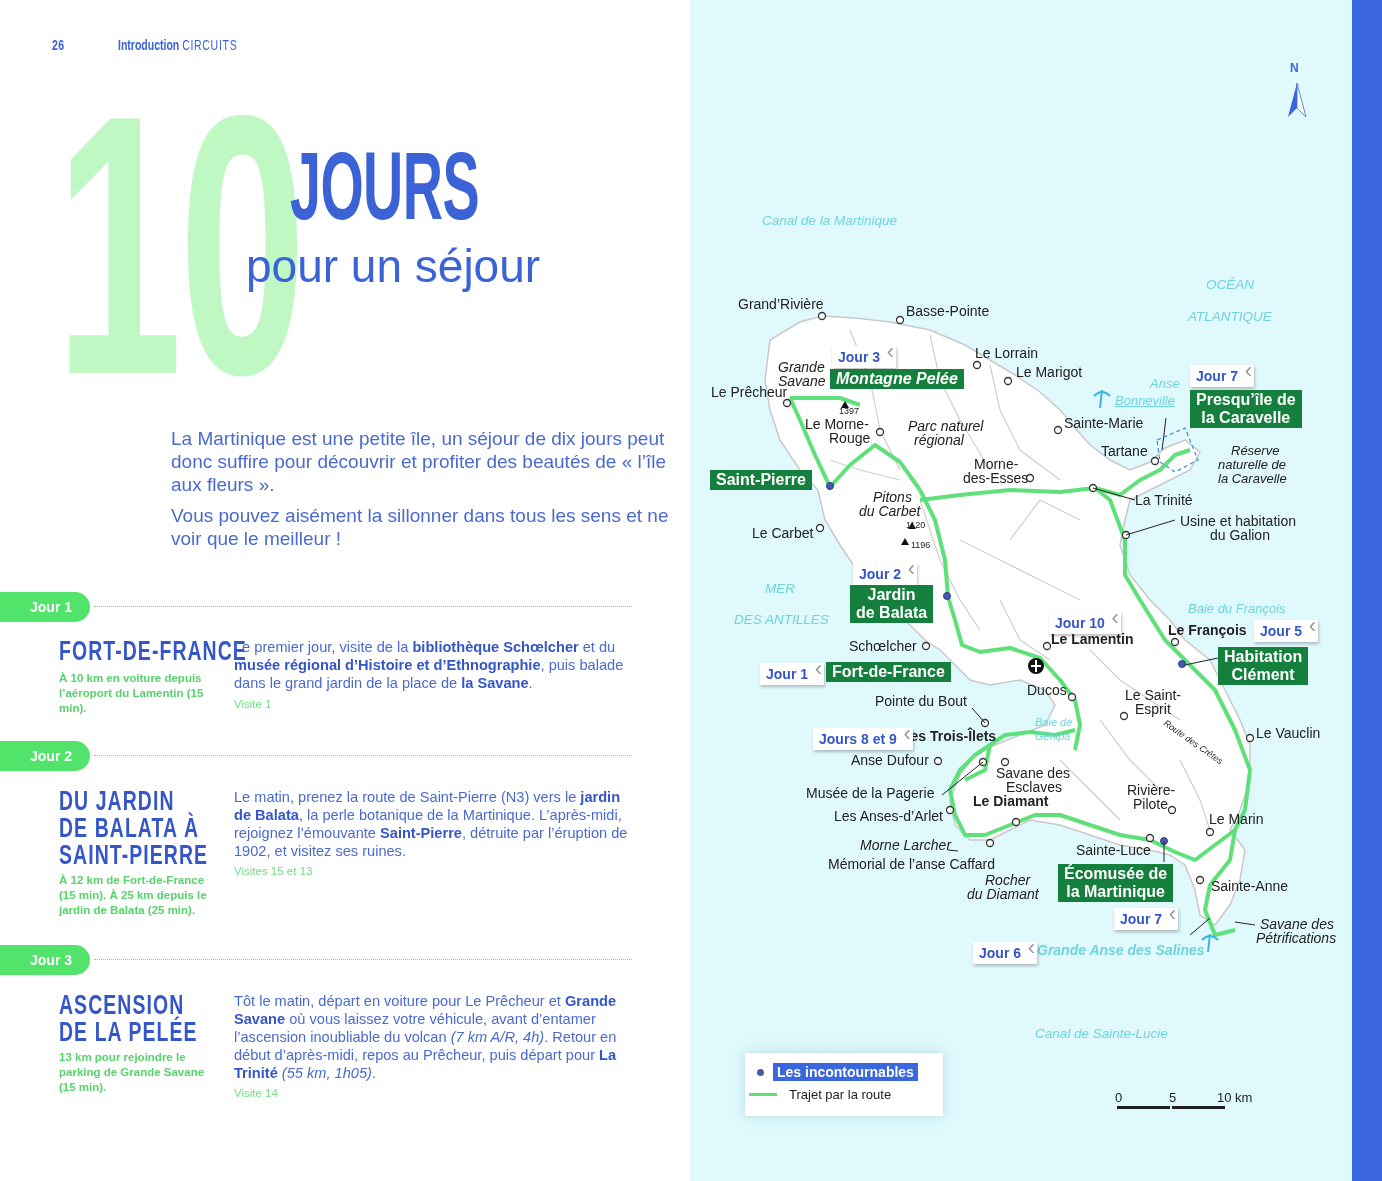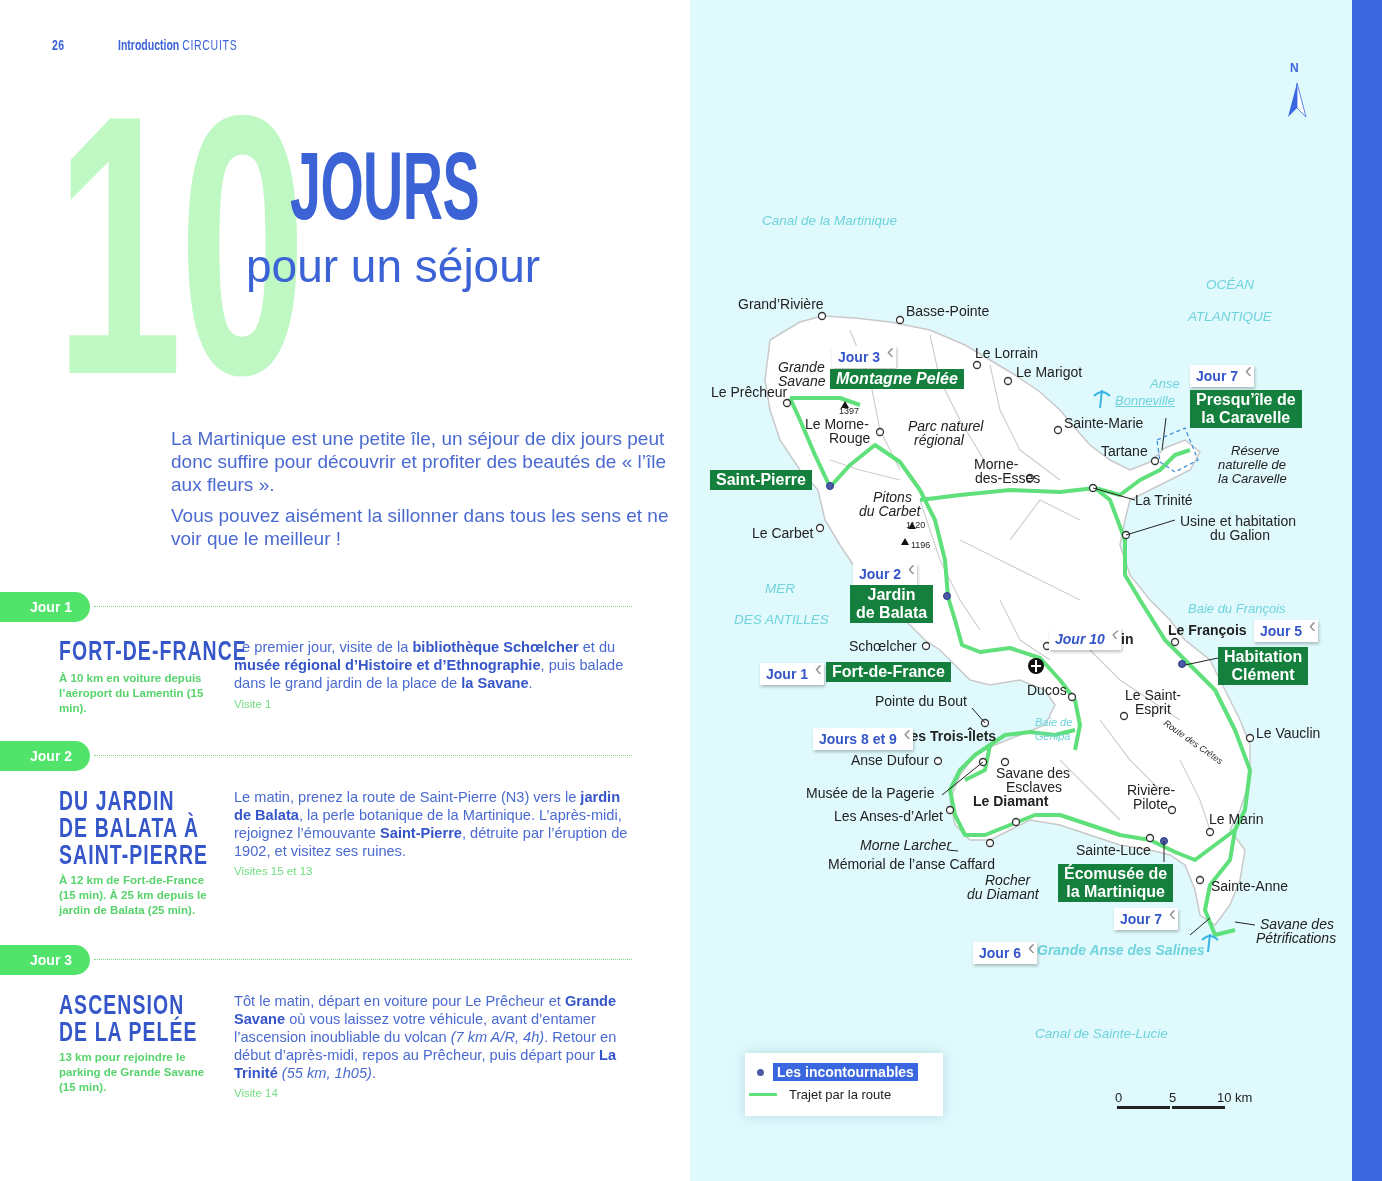--- a/index.html
+++ b/index.html
@@ -238,21 +238,21 @@
 <div class="lbl" style="left:805px;top:417px;">Le Morne-</div>
 <div class="lbl" style="left:829px;top:431px;">Rouge</div>
 <div class="lbl it" style="left:908px;top:419px;">Parc naturel</div>
 <div class="lbl it" style="left:884px;top:433px;margin-left:30px;">régional</div>
 <div class="lbl" style="left:1064px;top:416px;">Sainte-Marie</div>
 <div class="lbl" style="left:1101px;top:444px;">Tartane</div>
 <div class="lbl it" style="left:1231px;top:443px;font-size:13px;">Réserve</div>
 <div class="lbl it" style="left:1218px;top:457px;font-size:13px;">naturelle de</div>
 <div class="lbl it" style="left:1218px;top:471px;font-size:13px;">la Caravelle</div>
 <div class="lbl" style="left:974px;top:457px;">Morne-</div>
-<div class="lbl" style="left:963px;top:471px;margin-left:12px;">des-Esses</div>
+<div class="lbl" style="left:963px;top:471px;">des-Esses</div>
 <div class="lbl" style="left:1135px;top:493px;">La Trinité</div>
 <div class="lbl" style="left:1180px;top:514px;">Usine et habitation</div>
 <div class="lbl" style="left:1210px;top:528px;">du Galion</div>
 <div class="lbl it" style="left:873px;top:490px;text-align:right;">Pitons</div>
 <div class="lbl it" style="left:859px;top:504px;">du Carbet</div>
 <div class="lbl" style="left:906px;top:518px;font-size:9px;">1120</div>
 <div class="lbl" style="left:911px;top:538px;font-size:9px;">1196</div>
 <div class="lbl" style="left:752px;top:526px;">Le Carbet</div>
 <div class="lbl" style="left:849px;top:639px;">Schœlcher</div>
 <div class="lbl bold" style="left:1051px;top:632px;">Le Lamentin</div>
@@ -278,21 +278,21 @@
 <div class="lbl" style="left:1076px;top:843px;">Sainte-Luce</div>
 <div class="lbl it" style="left:985px;top:873px;">Rocher</div>
 <div class="lbl it" style="left:967px;top:887px;">du Diamant</div>
 <div class="lbl" style="left:1211px;top:879px;">Sainte-Anne</div>
 <div class="lbl it" style="left:1260px;top:917px;">Savane des</div>
 <div class="lbl it" style="left:1256px;top:931px;">Pétrifications</div>
 
 <div class="jour-tag" style="left:832px;top:346px;">Jour 3</div>
 <div class="jour-tag" style="left:1190px;top:365px;">Jour 7</div>
 <div class="jour-tag" style="left:853px;top:563px;">Jour 2</div>
-<div class="jour-tag" style="left:1049px;top:628px;font-style:italic;">Jour 10</div>
+<div class="jour-tag" style="left:1049px;top:612px;">Jour 10</div>
 <div class="jour-tag" style="left:1254px;top:620px;">Jour 5</div>
 <div class="jour-tag" style="left:760px;top:663px;">Jour 1</div>
 <div class="jour-tag" style="left:813px;top:728px;">Jours 8 et 9</div>
 <div class="jour-tag" style="left:1114px;top:908px;">Jour 7</div>
 <div class="jour-tag" style="left:973px;top:942px;">Jour 6</div>
 
 <div class="place-box" style="left:830px;top:369px;font-style:italic;">Montagne Pelée</div>
 <div class="place-box" style="left:710px;top:470px;">Saint-Pierre</div>
 <div class="place-box" style="left:1190px;top:390px;">
   <div>Presqu’île de</div>

